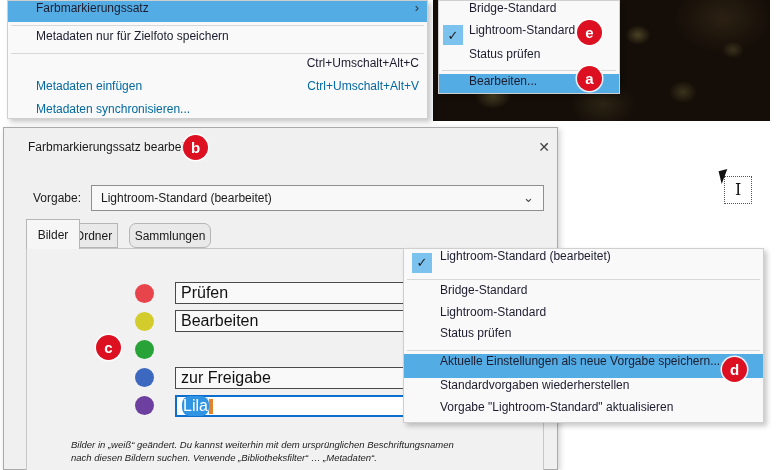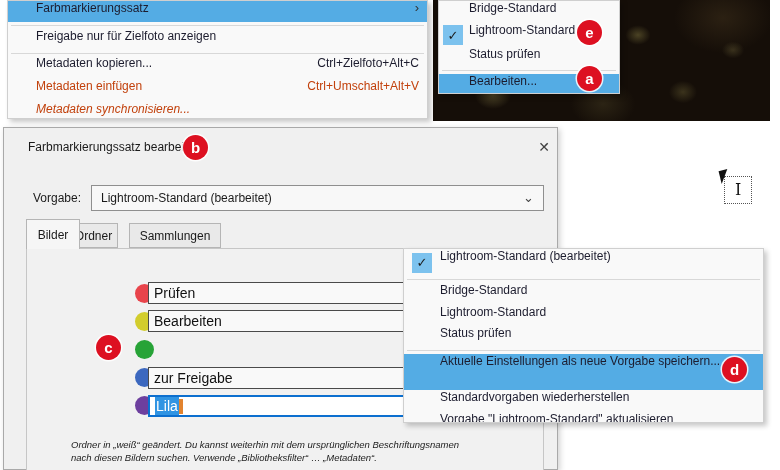--- a/index.html
+++ b/index.html
@@ -22,54 +22,54 @@
       radial-gradient(70px 50px at 290px 18px, rgba(55,42,24,.65), transparent 70%);
   }
   
   .menu{
     position:absolute;background:#f9f9f9;border:1px solid #cfcfcf;
     box-shadow:3px 3px 5px rgba(0,0,0,.22);box-sizing:border-box;overflow:hidden;
   }
   .row{display:flex;align-items:flex-start;position:relative;font-size:12px;color:#1c1c2e;}
   .row .lbl{white-space:nowrap;}
   .row.hl{background:#54ace4;}
-  .row.dis .lbl,.row.dis .shortcut{color:#c2410c;}
+  .row.dis .lbl,.row.dis .shortcut{color:#0369a1;}
   .sep{height:1px;background:#d8d8d8;margin:3px 3px;}
   .shortcut{margin-left:auto;white-space:nowrap;}
   .arrow{margin-left:auto;font-size:13px;color:#333;line-height:1;}
   .chk{
     position:absolute;left:4px;top:50%;transform:translateY(-50%);
     width:20px;height:20px;background:#7cc2ee;color:#1c1c1c;
     display:flex;align-items:center;justify-content:center;font-size:13px;
   }
   
   .menu.ctx{left:7px;top:0;width:421px;height:119px;z-index:10;}
   .ctx .row{padding:0 8px 0 28px;}
   .ctx .r0{height:21px;}
   .ctx .sep1{margin:3px 3px;}
   .ctx .r1{height:22px;}
   .ctx .sep2{margin:2px 3px;}
   .ctx .r2,.ctx .r3{height:23px;}
-  .ctx .r4{height:22px;font-style:italic;}
+  .ctx .r4{height:22px;}
   
   .menu.sub{left:438px;top:0;width:182px;height:94px;z-index:11;}
   .sub .row{padding:0 8px 0 30px;}
   .sub .r0{height:22px;}
   .sub .r1{height:24px;}
   .sub .r2{height:20px;}
   .sub .r3{height:21px;}
   
   .menu.preset{left:403px;top:248px;width:361px;height:175px;z-index:20;}
   .preset .row{padding:0 8px 0 36px;}
   .preset .chk{left:8px;}
   .preset .r0{height:27px;}
   .preset .r1{height:22px;}
   .preset .r2{height:21px;}
   .preset .r3{height:21px;}
-  .preset .r4{height:36px;}
+  .preset .r4{height:24px;}
   .preset .r5{height:22px;}
   .preset .r6{height:22px;}
   
   .dialog{
     position:absolute;left:3px;top:127px;width:555px;height:343px;z-index:5;
     background:#f0f0f0;border:1px solid #a9a9a9;box-sizing:border-box;
     box-shadow:2px 2px 6px rgba(0,0,0,.18);
   }
   .dlg-title{position:absolute;left:24px;top:12px;font-size:12px;color:#1a1a1a;white-space:nowrap;}
   .dlg-close{
@@ -85,33 +85,33 @@
   }
   .preset-select .chev{margin-left:auto;margin-right:9px;color:#444;font-size:13px;line-height:0;}
   .tab{
     position:absolute;box-sizing:border-box;border:1px solid #b5b5b5;
     display:flex;align-items:center;justify-content:center;font-size:12px;color:#1a1a1a;
     background:#e9e9e9;top:95px;height:25px;
   }
   .tab.active{top:91px;height:30px;background:#f6f6f6;border-bottom:none;z-index:3;}
   .tab.bilder{left:22px;width:54px;}
   .tab.ordner{left:65px;width:49px;}
-  .tab.sammlungen{left:125px;width:92px;}
+  .tab.sammlungen{left:125px;width:82px;border-radius:7px;}
   .panel{
     position:absolute;left:22px;top:120px;width:518px;height:223px;box-sizing:border-box;
     background:#f1f1f1;border:1px solid #c6c6c6;border-bottom:none;
   }
   .color-dot{position:absolute;width:19px;height:19px;border-radius:50%;left:131px;}
   .label-input{
-    position:absolute;left:144px;width:366px;height:22px;box-sizing:border-box;
+    position:absolute;left:171px;width:366px;height:22px;box-sizing:border-box;
     background:#f9f9f9;border:1px solid #4a4a4a;display:flex;align-items:center;
-    font-size:14px;color:#111;padding-left:5px;white-space:nowrap;
+    font-size:16px;color:#111;padding-left:5px;white-space:nowrap;
   }
   .label-input.editing{border:2px solid #0c6fcf;background:#ffffff;}
-  .sel-text{background:#3094e3;color:#ffffff;padding:1px 1px;}
+  .sel-text{background:#3094e3;color:#ffffff;padding:1px 1px;border-radius:8px;}
   .caret{display:inline-block;width:4px;height:15px;background:#e2832e;margin-left:0;}
   .hint{
     position:absolute;left:67px;top:310px;width:450px;
     font-size:9.5px;font-style:italic;color:#222;line-height:13px;white-space:nowrap;
   }
   
   .badge{
     position:absolute;width:25px;height:25px;border-radius:50%;background:#dd1021;
     color:#fff;font-weight:bold;font-size:15px;display:flex;align-items:center;
     justify-content:center;z-index:40;box-shadow:0 0 0 1.5px rgba(255,255,255,.85);
@@ -140,26 +140,25 @@
 
 <div class="photo"></div>
 
 <div class="menu ctx">
   <div class="row hl r0">
     <span class="lbl">Farbmarkierungssatz</span>
     <span class="arrow">›</span>
   </div>
   <div class="sep sep1"></div>
   <div class="row r1">
-    <span class="lbl">Freigabe nur für Zielfoto anzeigen</span>
+    <span class="lbl">Metadaten nur für Zielfoto speichern</span>
   </div>
   <div class="sep sep2"></div>
   <div class="row r2">
-    <span class="lbl">Metadaten kopieren...</span>
-    <span class="shortcut">Ctrl+Zielfoto+Alt+C</span>
+    <span class="shortcut">Ctrl+Umschalt+Alt+C</span>
   </div>
   <div class="row r3 dis">
     <span class="lbl">Metadaten einfügen</span>
     <span class="shortcut">Ctrl+Umschalt+Alt+V</span>
   </div>
   <div class="row r4 dis">
     <span class="lbl">Metadaten synchronisieren...</span>
   </div>
 </div>
 
@@ -219,21 +218,21 @@
     <span>zur Freigabe</span>
   </div>
 
   <div class="color-dot" style="top: 268px; background: rgb(109, 63, 158);"></div>
   <div class="label-input editing" style="top:267px">
     <span class="sel-text">Lila</span>
     <span class="caret"></span>
   </div>
 
   <div class="hint">
-    <div>Ordner in „weiß“ geändert. Du kannst weiterhin mit dem ursprünglichen Beschriftungsnamen</div>
+    <div>Bilder in „weiß“ geändert. Du kannst weiterhin mit dem ursprünglichen Beschriftungsnamen</div>
     <div>nach diesen Bildern suchen. Verwende „Bibliotheksfilter“ … „Metadaten“.</div>
   </div>
 </div>
 
 <div class="menu preset">
   <div class="row r0">
     <span class="chk">✓</span>
     <span class="lbl">Lightroom-Standard (bearbeitet)</span>
   </div>
   <div class="sep"></div>

